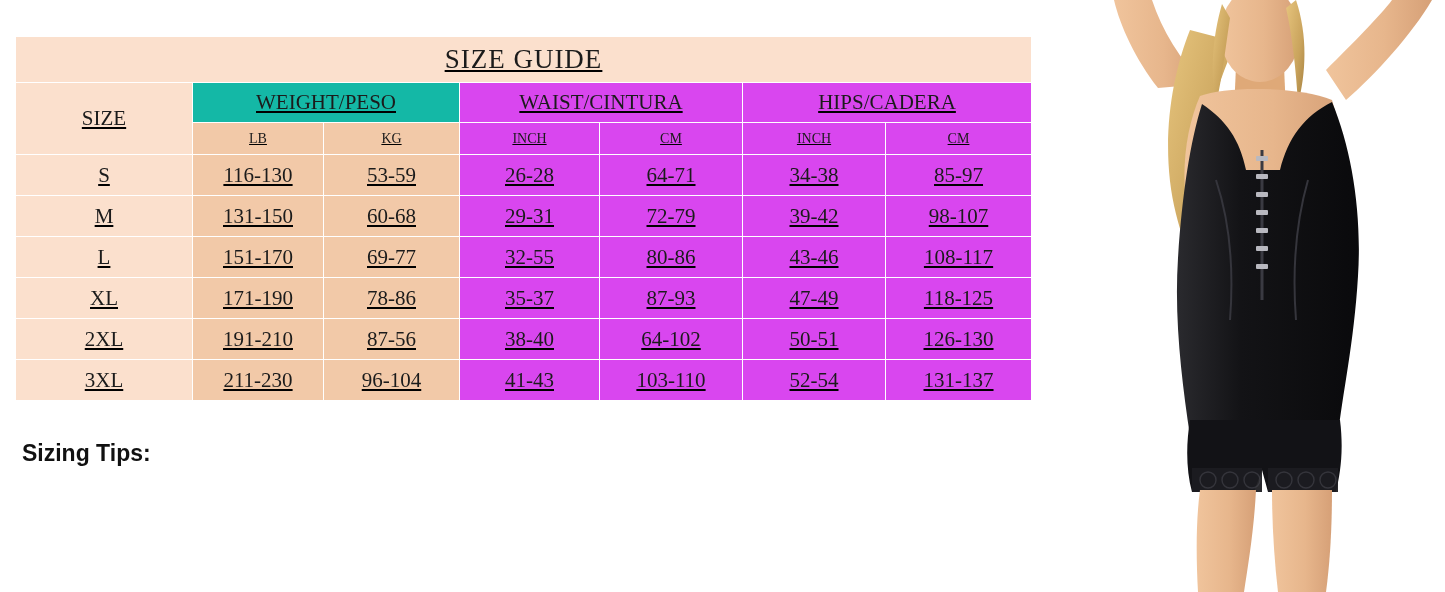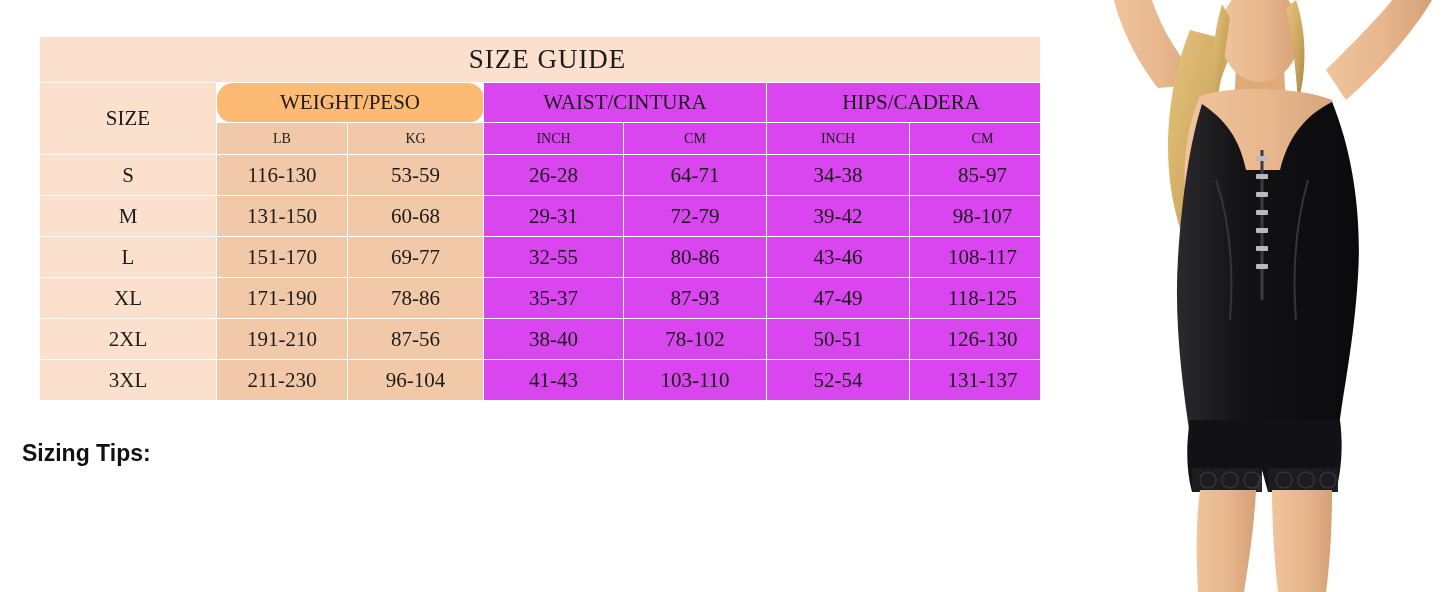--- a/index.html
+++ b/index.html
@@ -16,23 +16,24 @@
   #page {
     position: relative;
     width: 1445px;
     height: 592px;
     background: #ffffff;
   }
 
   
   #chart-wrap {
     position: absolute;
-    left: 39px;
+    left: 15px;
     top: 36px;
     width: 1016px;
+    text-decoration: underline;
   }
 
   table.size-table {
     border-collapse: collapse;
     width: 1016px;
     table-layout: fixed;
   }
 
   table.size-table td,
   table.size-table th {
@@ -53,21 +54,21 @@
     font-family: "Liberation Serif", serif;
   }
 
   
   .group-head {
     height: 40px;
     font-size: 21px;
   }
   .bg-light { background: #d946ef; margin-left: 28px; }
   .bg-mid   { background: #f2c9a8; }
-  .bg-dark  { background: #fdba74; border-radius: 16px; }
+  .bg-dark  { background: #14b8a6; }
 
   .size-col {
     background: #fbe0cd;
     font-size: 21px;
     font-weight: bold;
   }
 
   .sub-head {
     height: 32px;
     font-size: 14px;
@@ -203,21 +204,21 @@
           <td class="bg-light">87-93</td>
           <td class="bg-light">47-49</td>
           <td class="bg-light">118-125</td>
         </tr>
 
         <tr class="data-row">
           <td class="row-size">2XL</td>
           <td class="bg-mid">191-210</td>
           <td class="bg-mid">87-56</td>
           <td class="bg-light">38-40</td>
-          <td class="bg-light">78-102</td>
+          <td class="bg-light">64-102</td>
           <td class="bg-light">50-51</td>
           <td class="bg-light">126-130</td>
         </tr>
 
         <tr class="data-row">
           <td class="row-size">3XL</td>
           <td class="bg-mid">211-230</td>
           <td class="bg-mid">96-104</td>
           <td class="bg-light">41-43</td>
           <td class="bg-light">103-110</td>

